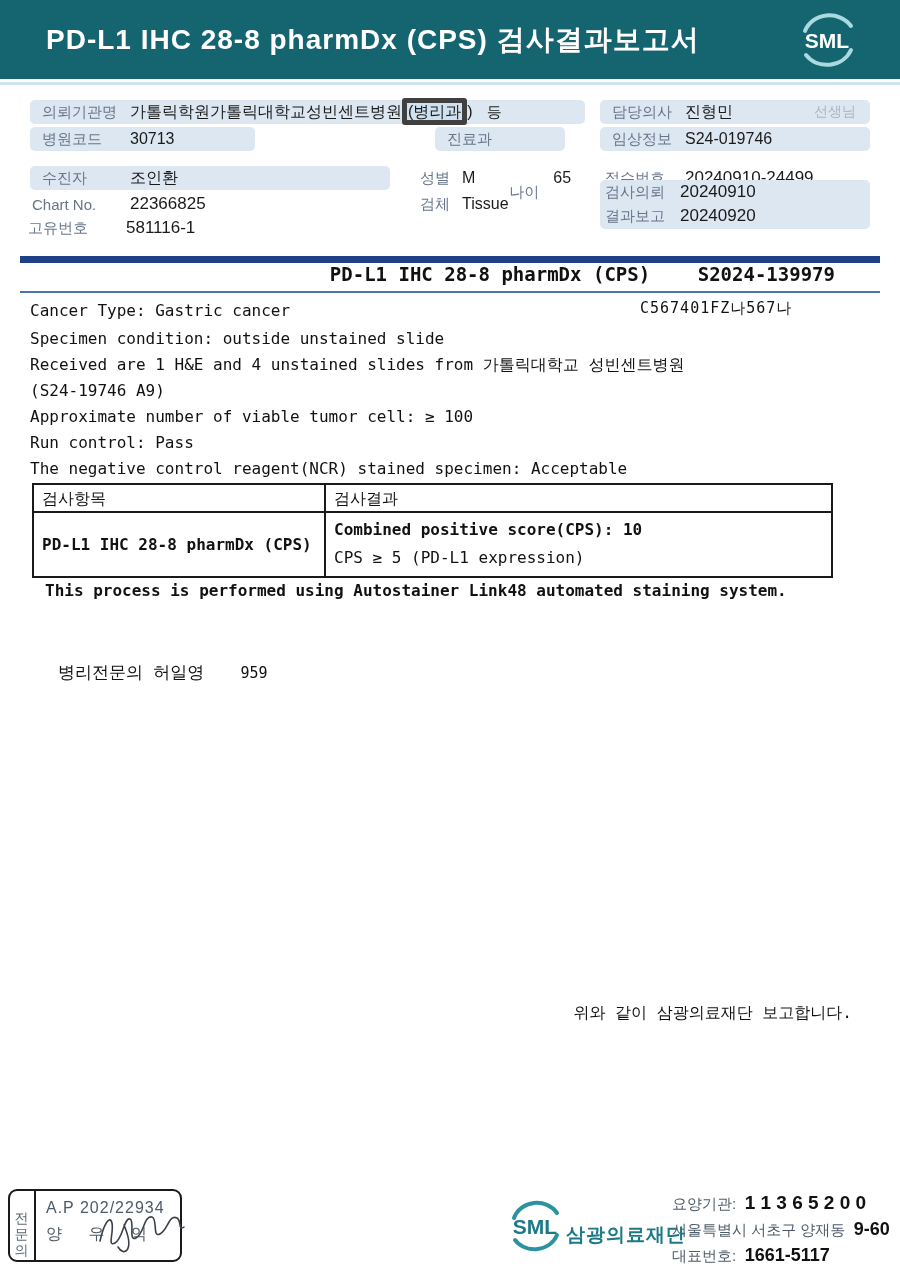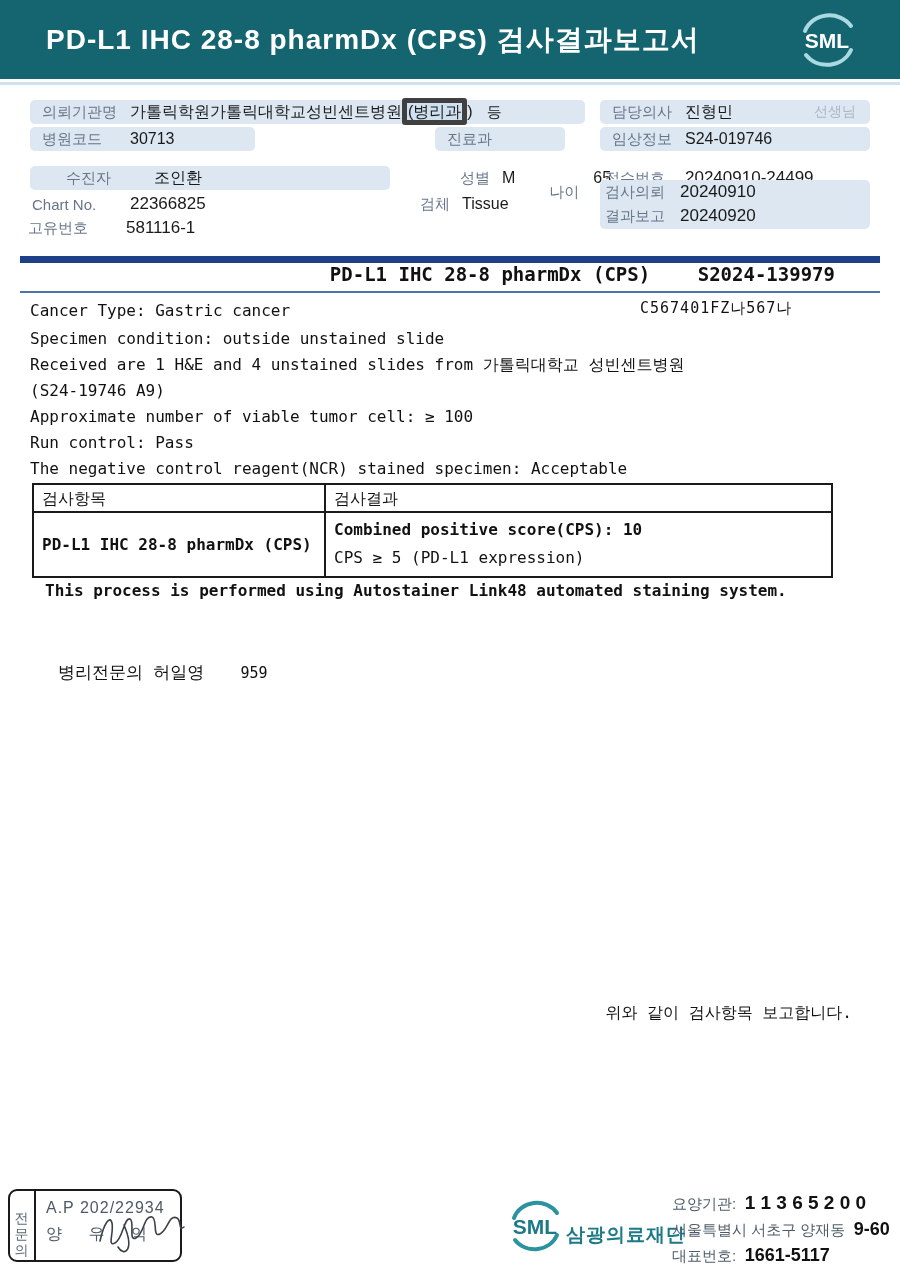--- a/index.html
+++ b/index.html
@@ -123,27 +123,27 @@
   <div class="bar" style="left:435px;top:127px;width:130px;">
     <span class="lbl">진료과</span>
     <span class="val"></span>
   </div>
 
   <div class="bar" style="left:600px;top:127px;width:270px;">
     <span class="lbl w85">임상정보</span>
     <span class="val">S24-019746</span>
   </div>
 
-  <div class="bar" style="left:30px;top:166px;width:360px;padding-left:24px;">
+  <div class="bar" style="left:30px;top:166px;width:360px;">
     <span class="lbl w95">수진자</span>
     <span class="val">조인환</span>
   </div>
 
   <div class="row" style="left:420px;top:166px;">
-    <span class="lbl" style="padding-left:0;margin-left:40px;">성별</span>
+    <span class="lbl" style="padding-left:0;">성별</span>
     <span class="val" style="margin-left:12px;">M</span>
     <span class="lbl" style="padding-left:0;margin-left:34px;margin-top:28px;">나이</span>
     <span class="val" style="margin-left:14px;">65</span>
   </div>
 
   <div class="row" style="left:605px;top:166px;">
     <span class="lbl" style="padding-left:0;width:80px;">접수번호</span>
     <span class="val val-lg">20240910-24499</span>
   </div>
 
@@ -204,21 +204,21 @@
     </div>
   </div>
 
   <div class="dot process-note">This process is performed using Autostainer Link48 automated staining system.</div>
 
   <div class="dot pathologist">
     <span>병리전문의 허일영</span>
     <span class="pno">959</span>
   </div>
 
-  <div class="dot closing">위와 같이 검사항목 보고합니다.</div>
+  <div class="dot closing">위와 같이 삼광의료재단 보고합니다.</div>
 
   <div class="stamp">
     <div class="stamp-role">전문의</div>
     <div class="stamp-main">
       <div class="stamp-lic">A.P 202/22934</div>
       <div class="stamp-name">양 우 익</div>
       <svg class="stamp-sig" width="92" height="52" viewBox="0 0 92 52">
         <path d="M6 36 C10 18 16 10 18 18 C20 28 13 42 21 38 C29 34 30 12 36 14 C41 16 34 37 42 33 C50 29 50 10 58 12 C64 14 58 33 66 29 C74 25 75 9 83 13 C88 16 84 27 90 22 M30 20 C41 46 30 52 24 42" stroke="#3c4148" stroke-width="1.6" fill="none" stroke-linecap="round"></path>
       </svg>
     </div>

